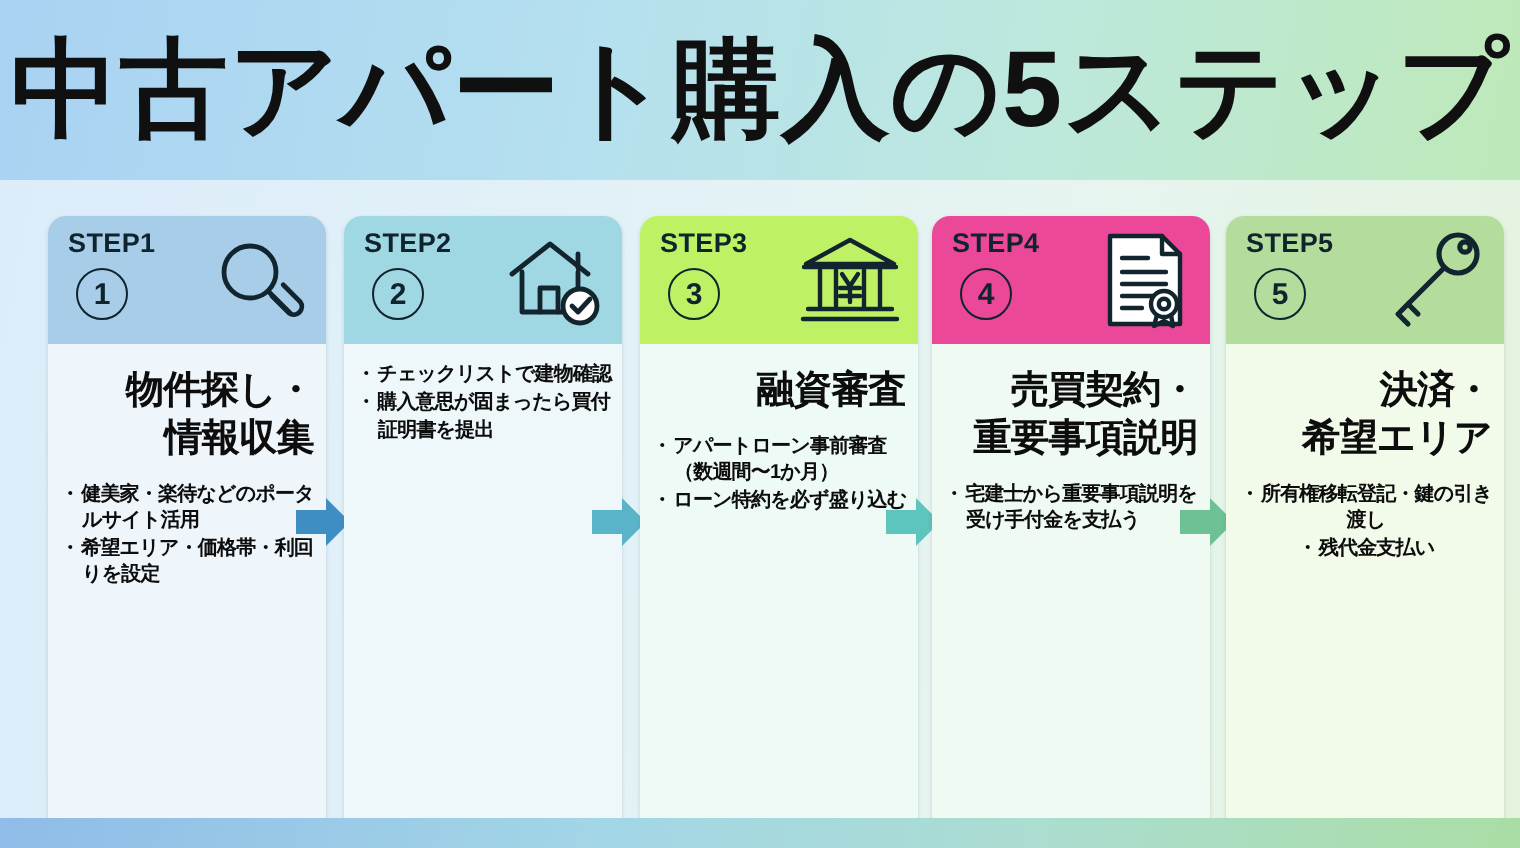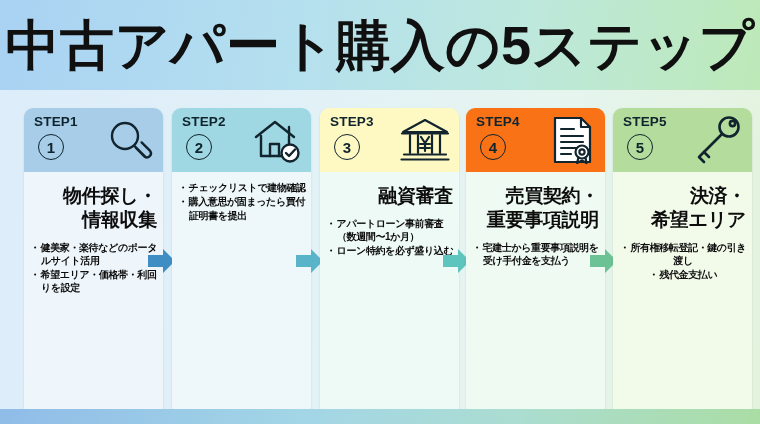--- a/index.html
+++ b/index.html
@@ -211,21 +211,21 @@
             <li><span class="bdot">・</span><span>購入意思が固まったら買付証明書を提出</span></li>
           </ul>
         </div>
       </div>
       <div class="arrow" style="left: 296px; top: 140px;">
         <svg viewBox="0 0 28 26">
           <path d="M0 7 L15 7 L15 1 L27 13 L15 25 L15 19 L0 19 Z" fill="#5ab4c9"></path>
         </svg>
       </div>
       <div class="card" style="left: 320px; background: rgb(238, 250, 246);">
-        <div class="card-head" style="background: #fef9c3;">
+        <div class="card-head" style="background: #bef264;">
           <div class="step-label">STEP3</div>
           <div class="step-num">3</div>
           <div class="step-icon">
             <svg viewBox="0 0 52 50" fill="none" stroke="#12242e" stroke-width="2.2" stroke-linecap="round" stroke-linejoin="round">
               <path d="M4 17 L26 5 L48 17 Z"></path>
               <line x1="3" y1="18.5" x2="49" y2="18.5"></line>
               <line x1="11" y1="20" x2="11" y2="38"></line>
               <line x1="19" y1="20" x2="19" y2="38"></line>
               <line x1="33" y1="20" x2="33" y2="38"></line>
               <line x1="41" y1="20" x2="41" y2="38"></line>
@@ -242,21 +242,21 @@
             <li><span class="bdot">・</span><span>ローン特約を必ず盛り込む</span></li>
           </ul>
         </div>
       </div>
       <div class="arrow" style="left: 443px; top: 140px;">
         <svg viewBox="0 0 28 26">
           <path d="M0 7 L15 7 L15 1 L27 13 L15 25 L15 19 L0 19 Z" fill="#5ec4be"></path>
         </svg>
       </div>
       <div class="card" style="left: 466px; background: rgb(239, 250, 242);">
-        <div class="card-head" style="background: #f97316; text-align: center;">
+        <div class="card-head" style="background: #ec4899; text-align: center;">
           <div class="step-label">STEP4</div>
           <div class="step-num">4</div>
           <div class="step-icon">
             <svg viewBox="0 0 52 50" fill="none" stroke="#12242e" stroke-width="2.2" stroke-linecap="round" stroke-linejoin="round">
               <path d="M10 3 L36 3 L45 12 L45 47 L10 47 Z" fill="#ffffff"></path>
               <path d="M36 3 L36 12 L45 12"></path>
               <line x1="16" y1="14" x2="29" y2="14"></line>
               <line x1="16" y1="21" x2="38" y2="21"></line>
               <line x1="16" y1="27" x2="38" y2="27"></line>
               <line x1="16" y1="33" x2="32" y2="33"></line>

